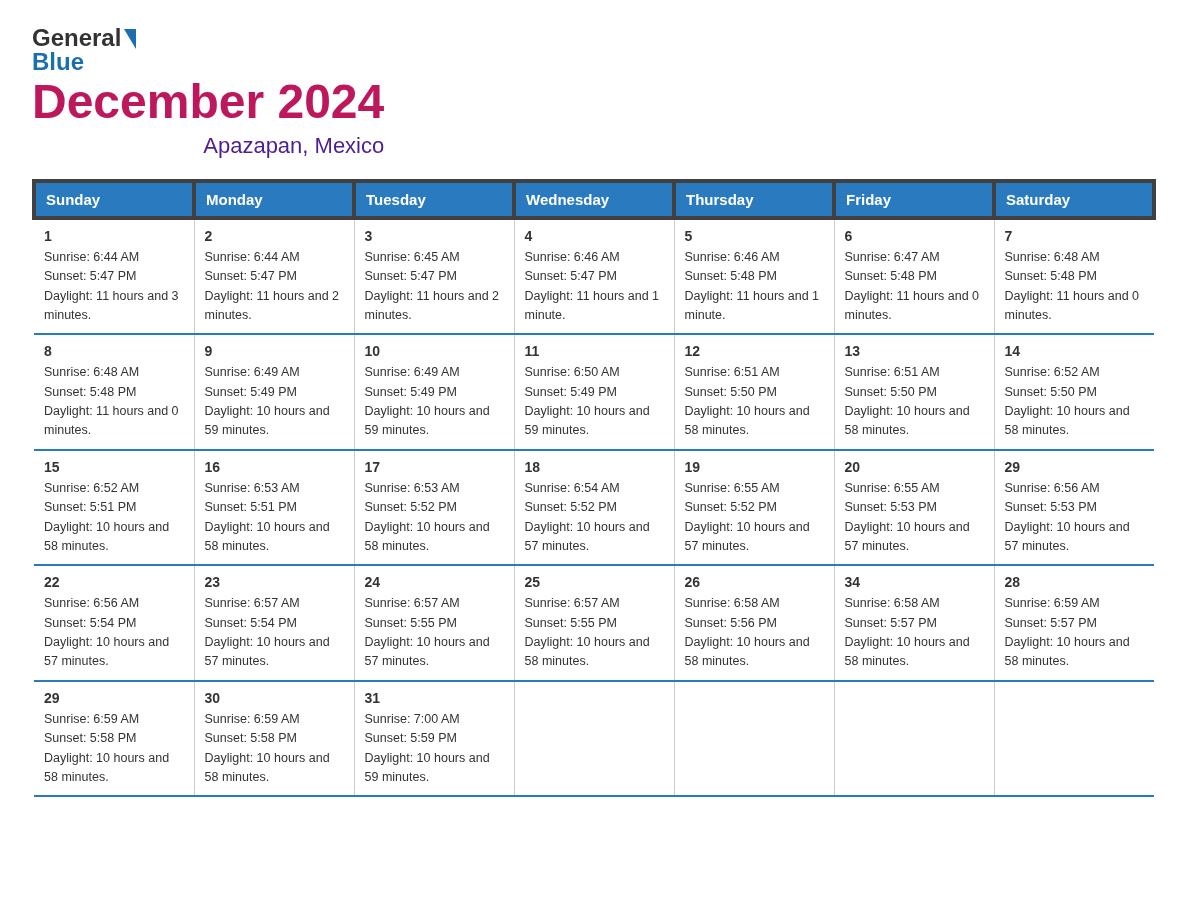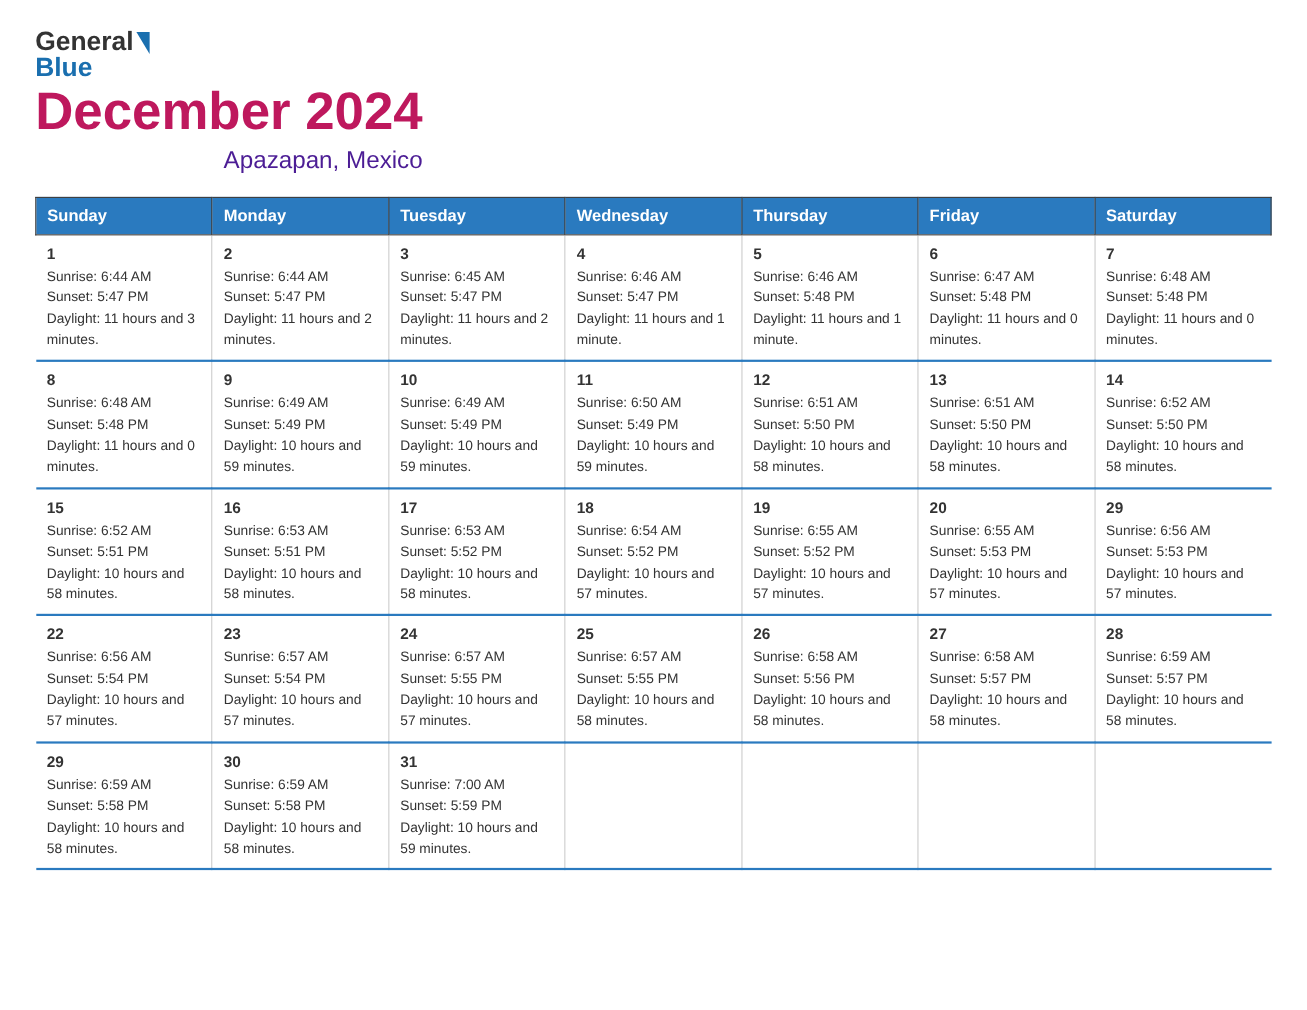--- a/index.html
+++ b/index.html
@@ -38,21 +38,21 @@
     }
     thead tr {
       background-color: #2a7abf;
     }
     thead th {
       color: #fff;
       font-size: 15px;
       font-weight: bold;
       padding: 8px 10px;
       text-align: left;
-      border: 1px solid #404040;
+      border: 4px solid #404040;
     }
     tbody tr {
       border-bottom: 2px solid #2a7abf;
     }
     tbody td {
       vertical-align: top;
       padding: 8px 10px;
       font-size: 12.5px;
       color: #333;
       border-right: 1px solid #ccc;
@@ -230,21 +230,21 @@
         </td>
         <td>
           <span class="day-num">25</span>
           <span class="day-info">Sunrise: 6:57 AM<br>Sunset: 5:55 PM<br>Daylight: 10 hours and 58 minutes.</span>
         </td>
         <td>
           <span class="day-num">26</span>
           <span class="day-info">Sunrise: 6:58 AM<br>Sunset: 5:56 PM<br>Daylight: 10 hours and 58 minutes.</span>
         </td>
         <td>
-          <span class="day-num">27</span>
+          <span class="day-num">34</span>
           <span class="day-info">Sunrise: 6:58 AM<br>Sunset: 5:57 PM<br>Daylight: 10 hours and 58 minutes.</span>
         </td>
         <td>
           <span class="day-num">28</span>
           <span class="day-info">Sunrise: 6:59 AM<br>Sunset: 5:57 PM<br>Daylight: 10 hours and 58 minutes.</span>
         </td>
       </tr>
       <tr>
         <td>
           <span class="day-num">29</span>

